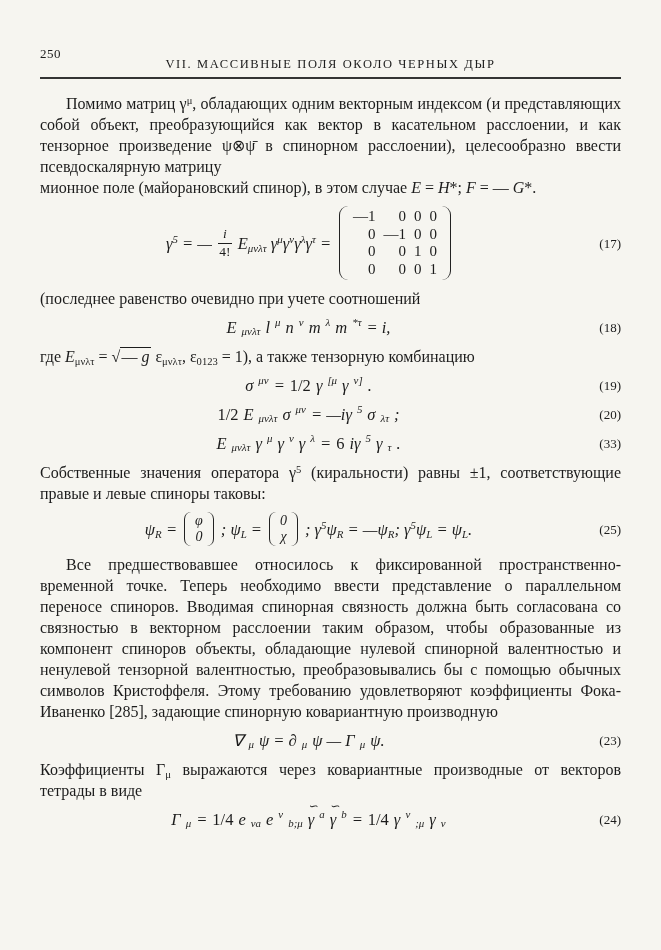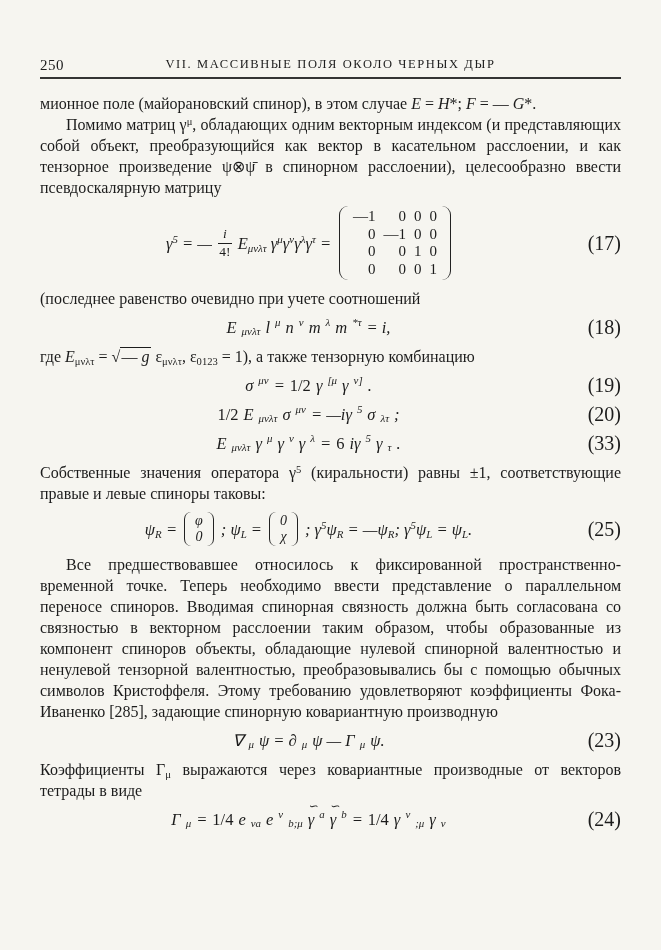--- a/index.html
+++ b/index.html
@@ -8,22 +8,22 @@
     background:#f6f5f0;
     font-family:"Liberation Serif", serif;
     color:#1c1c1c;
     overflow:hidden;
   }
   .page { padding:16px 40px 0 40px; }
 
   
   .pagehead { position:relative; height:22px; }
   .pagenum {
-    position:absolute; left:0; bottom:0;
-    font-size:15px; letter-spacing:0.5px;
+    position:absolute; left:0; bottom:12px;
+    font-size:13px; letter-spacing:0.5px;
   }
   .runtitle {
     display:block; text-align:center;
     font-size:12.5px; letter-spacing:1.6px;
     padding-top:5px; white-space:nowrap;margin-top:36px;
   }
   .rule { border-bottom:2px solid #343434; margin-top:3px; }
 
   
   .body { margin-top:14px; font-size:16px; line-height:21px; text-align:justify; }
@@ -33,21 +33,21 @@
   .body sup, .eqbody sup { font-size:0.66em; line-height:0; position:relative; vertical-align:baseline; top:-0.5em; letter-spacing:0; }
   .body sub, .eqbody sub { font-size:0.66em; line-height:0; position:relative; vertical-align:baseline; top:0.32em; }
 
   
   .eqrow { display:flex; align-items:center; margin:8px 0; }
   .eqbody {
     flex:1 1 auto; display:flex; align-items:center; justify-content:center;
     gap:5px; font-style:italic; font-size:16.5px; line-height:21px;
     text-align:center; flex-wrap:nowrap; white-space:nowrap;
   }
-  .eqnum { flex:0 0 44px; text-align:right; font-style:normal; font-size:20px; }
+  .eqnum { flex:0 0 44px; text-align:right; font-style:normal; font-size:13px; }
   .up { font-style:normal; }
 
   
   .frac { display:inline-flex; flex-direction:column; align-items:center;
           font-size:13.5px; line-height:1.1; margin:0 1px; }
   .frac .num { padding:0 5px 1px; border-bottom:1.2px solid currentColor; font-style:italic; }
   .frac .den { padding-top:1px; font-style:normal; }
 
   
   .mat { display:inline-flex; align-items:stretch; margin-left:3px; }
@@ -80,23 +80,23 @@
 <div class="page">
 
   <header class="pagehead">
     <span class="pagenum">250</span>
     <span class="runtitle">VII. МАССИВНЫЕ ПОЛЯ ОКОЛО ЧЕРНЫХ ДЫР</span>
   </header>
   <div class="rule"></div>
 
   <main class="body">
 
+    <p class="para indent">Помимо матриц γ<sup>μ</sup>, обладающих одним векторным индексом (и представляющих собой объект, преобразующийся как вектор в касательном расслоении, и как тензорное произведение ψ⊗ψ̄ в спинорном расслоении), целесообразно ввести псевдоскалярную матрицу</p>
+
     <p class="para">мионное поле (майорановский спинор), в этом случае <i>E</i> = <i>H</i>*; <i>F</i> = — <i>G</i>*.</p>
-
-    <p class="para indent">Помимо матриц γ<sup>μ</sup>, обладающих одним векторным индексом (и представляющих собой объект, преобразующийся как вектор в касательном расслоении, и как тензорное произведение ψ⊗ψ̄ в спинорном расслоении), целесообразно ввести псевдоскалярную матрицу</p>
 
     <div class="eqrow">
       <span class="eqbody">
         <span class="m">γ<sup>5</sup> = —</span>
         <span class="frac">
           <span class="num">i</span>
           <span class="den">4!</span>
         </span>
         <span class="m">E<sub>μνλτ</sub> γ<sup>μ</sup>γ<sup>ν</sup>γ<sup>λ</sup>γ<sup>τ</sup> =</span>
         <span class="mat">

